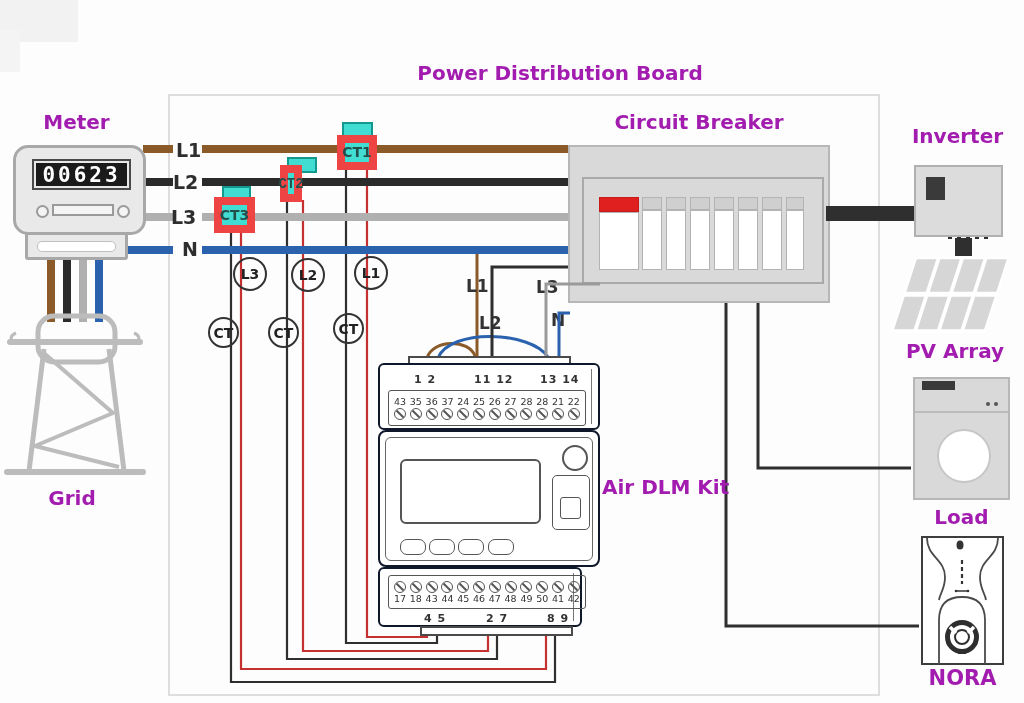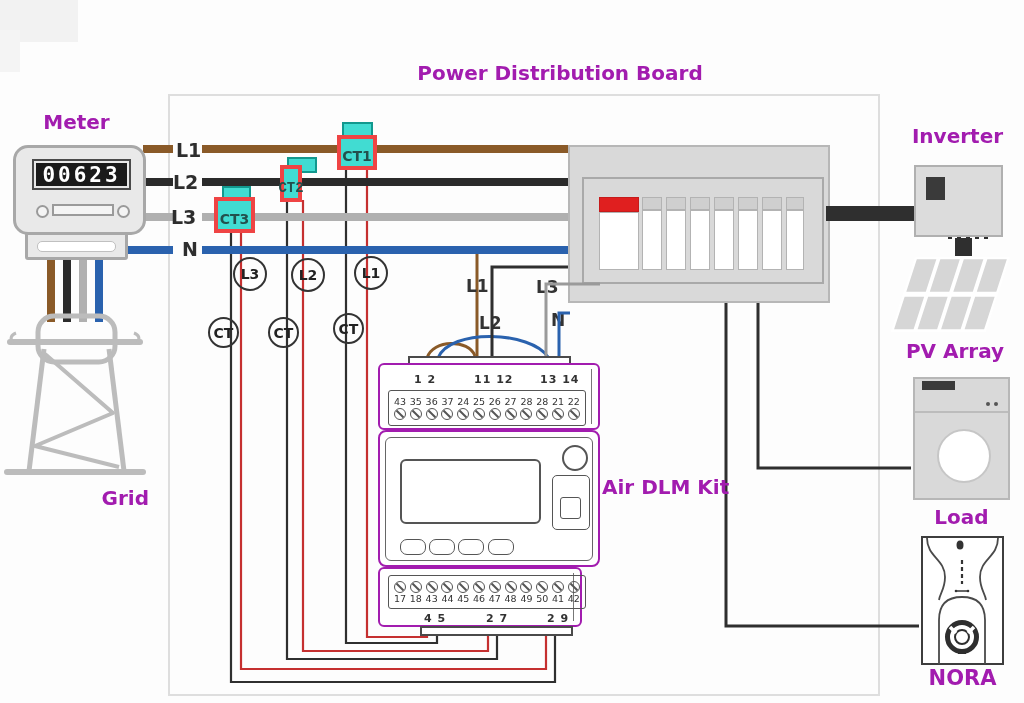--- a/index.html
+++ b/index.html
@@ -17,33 +17,33 @@
   .meter-body{background:#e9e9e9;border:3px solid #a8a8a8;border-radius:3px;}
   .meter-display{background:#1a1a1a;border:2px solid #4a4a4a;box-shadow:inset 0 0 0 2px #e8e8e8;
     display:flex;align-items:center;justify-content:center;}
   .meter-display span{color:#fff;font-family:"DejaVu Sans Mono",monospace;font-weight:bold;
     font-size:21px;letter-spacing:3px;}
   .m-dot{width:9px;height:9px;border:2px solid #9a9a9a;border-radius:50%;background:#f4f4f4;}
   .m-bar{border:2px solid #9a9a9a;background:#f4f4f4;}
   .m-slot{background:#fff;border:1px solid #c0c0c0;border-radius:5px;}
   
   .ctcap{background:#41dcd2;border:2px solid #12988e;}
-  .ctbox{background:#41dcd2;border:4px solid #ef4444;display:flex;align-items:flex-end;justify-content:center;
+  .ctbox{background:#41dcd2;border:8px solid #ef4444;display:flex;align-items:flex-end;justify-content:center;
     font-size:14px;font-weight:600;color:#23504d;padding-bottom:2px;box-sizing:border-box;}
   
   .tagc{border:2px solid #333;border-radius:50%;background:transparent;display:flex;align-items:center;
     justify-content:center;font-size:14px;font-weight:600;color:#222;box-sizing:border-box;}
   
   .brk{background:#d9d9d9;border:2px solid #b7b7b7;}
   .brk-inner{border:2px solid #a9a9a9;}
   .mod{background:#fff;border:1px solid #b3b3b3;box-sizing:border-box;}
   .mod-top-red{background:#e01f1f;border:1px solid #c51b1b;box-sizing:border-box;}
   .mod-top-gray{background:#cfcfcf;border:1px solid #b3b3b3;box-sizing:border-box;}
   
-  .dlm-block{background:#fff;border:2px solid #a21caf;border-radius:6px;box-sizing:border-box;}
+  .dlm-block{background:#fff;border:2px solid #0f172a;border-radius:6px;box-sizing:border-box;}
   .dlm-tab{background:#fff;border:2px solid #4a4a4a;box-sizing:border-box;}
   .dlm-strip{border:1.5px solid #555;border-radius:3px;box-sizing:border-box;display:flex;
     align-items:center;justify-content:space-between;padding:1px 5px;}
   .tcol{display:flex;flex-direction:column;align-items:center;gap:1px;}
   .tnum{font-size:9.5px;color:#333;line-height:10px;}
   .screw{width:12px;height:12px;border:1.5px solid #555;border-radius:50%;position:relative;overflow:hidden;box-sizing:border-box;}
   .screw::after{content:"";position:absolute;left:-2px;top:4px;width:14px;height:2px;background:#555;transform:rotate(45deg);}
   .dlm-inner{border:1.5px solid #666;border-radius:6px;}
   .dlm-disp{background:#fff;border:2px solid #555;border-radius:6px;}
   .dlm-circle{border:2px solid #555;border-radius:50%;}
@@ -137,21 +137,22 @@
   <div class="abs z2" style="left:128px;top:246px;width:45px;height:8px;background:#2a62ae;"></div>
   <div class="abs z2" style="left:202px;top:246px;width:366px;height:8px;background:#2a62ae;"></div>
 
   <span class="abs z3 linelbl" style="left:176px;top:139px;">L1</span>
   <span class="abs z3 linelbl" style="left:173px;top:171px;">L2</span>
   <span class="abs z3 linelbl" style="left:171px;top:206px;">L3</span>
   <span class="abs z3 linelbl" style="left:182px;top:238px;">N</span>
 
   <div class="abs z3 lbl seclbl" style="left:240px;top:61px;width:640px;text-align:center;">Power Distribution Board</div>
   <div class="abs z3 lbl seclbl" style="left:10px;top:110px;width:133px;text-align:center;">Meter</div>
-  <div class="abs z3 lbl seclbl" style="left:13px;top:486px;width:136px;text-align:right;">Grid</div>
+  <div class="abs z3 lbl seclbl" style="left:4px;top:486px;width:136px;text-align:center;">Grid</div>
+  <div class="abs z3 lbl seclbl" style="left:568px;top:110px;width:262px;text-align:center;">Circuit Breaker</div>
   <div class="abs z3 lbl seclbl" style="left:905px;top:124px;width:105px;text-align:center;">Inverter</div>
   <div class="abs z3 lbl seclbl" style="left:895px;top:339px;width:120px;text-align:center;">PV Array</div>
   <div class="abs z3 lbl seclbl" style="left:913px;top:505px;width:97px;text-align:center;">Load</div>
   <div class="abs z3 lbl seclbl" style="left:921px;top:666px;width:83px;text-align:center;font-size:21px;">NORA</div>
   <div class="abs z3 lbl" style="left:602px;top:475px;font-size:20px;">Air DLM Kit</div>
 
   <div class="abs z3 meter-body" style="left:13px;top:145px;width:127px;height:84px;border-radius:15px;">
     <div class="abs meter-display" style="left:16px;top:11px;width:95px;height:27px;">
       <span>00623</span>
     </div>
@@ -350,21 +351,21 @@
           <div class="screw"></div>
           <span class="tnum">41</span>
         </div>
       <div class="tcol">
           <div class="screw"></div>
           <span class="tnum">42</span>
         </div>
     </div>
     <span class="abs grouplbl" style="left:44px;top:43px;">4 5</span>
     <span class="abs grouplbl" style="left:106px;top:43px;">2 7</span>
-    <span class="abs grouplbl" style="left:167px;top:43px;">2 9</span>
+    <span class="abs grouplbl" style="left:167px;top:43px;">8 9</span>
   </div>
   <div class="abs z3 dlm-tab" style="left:420px;top:626px;width:153px;height:10px;"></div>
 
   <span class="abs z6 wtag" style="left:466px;top:276px;">L1</span>
   <span class="abs z6 wtag" style="left:479px;top:313px;">L2</span>
   <span class="abs z6 wtag" style="left:536px;top:277px;">L3</span>
   <span class="abs z6 wtag" style="left:551px;top:310px;">N</span>
 
   <svg class="z6" width="1024" height="703" viewBox="0 0 1024 703">
     <path d="M568,267 H492 V356" stroke="#2f2f2f" stroke-width="3" fill="none"></path>

